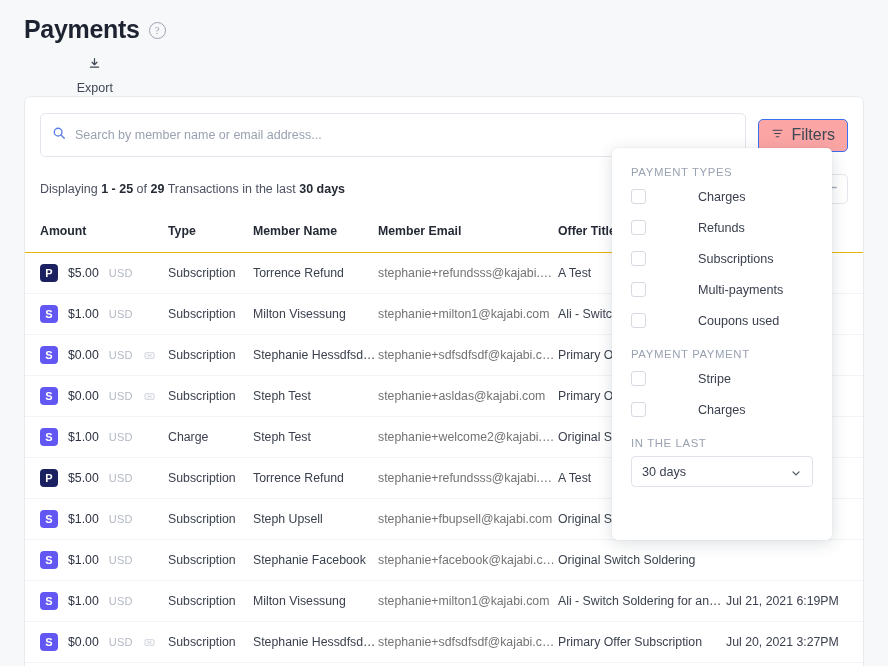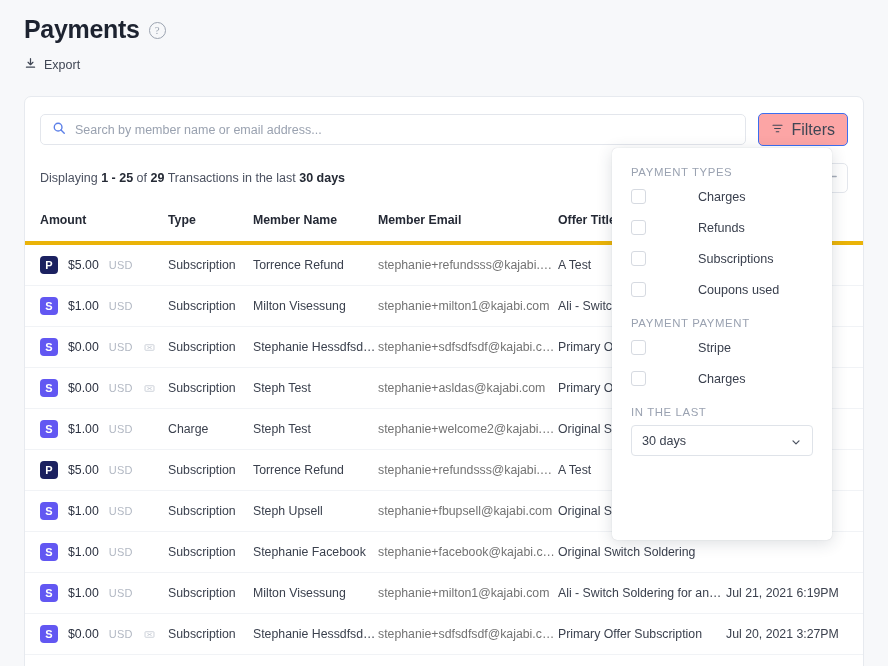--- a/index.html
+++ b/index.html
@@ -21,41 +21,41 @@
   }
   .help-icon {
     width: 17px; height: 17px; border-radius: 50%;
     border: 1.4px solid #9ba3b0; color: #9ba3b0;
     font-size: 11px; line-height: 14px; text-align: center;
     font-family: "Liberation Serif", serif;
     margin-top: 3px;
   }
   .export-row {
     display: flex; align-items: center; gap: 7px;
-    margin-top: 12px; cursor: pointer;
+    margin-top: 12px; cursor: pointer; flex-direction: column;
   }
   .export-label { font-size: 12.5px; color: #3f4654; font-weight: 500; }
 
   
   .card {
     position: absolute; left: 24px; top: 96px;
     width: 840px; height: 580px;
     background: #ffffff;
     border: 1px solid #e7eaef;
     border-radius: 7px;
     overflow: hidden;
   }
 
   
   .search-row {
     display: flex; align-items: center;
     padding: 16px 15px 0 15px; gap: 12px;
   }
   .search-box {
-    flex: 1; height: 31px;
+    flex: 1; height: 44px;
     border: 1px solid #e3e6ec; border-radius: 5px;
     display: flex; align-items: center; gap: 9px;
     padding: 0 11px; background: #fff;
   }
   .search-input {
     border: none; outline: none; flex: 1;
     font-family: "Liberation Sans", sans-serif;
     font-size: 12.5px; color: #3f4654; background: transparent;
   }
   .search-input::placeholder { color: #9aa2b0; }
@@ -80,21 +80,21 @@
     border: 1px solid #e3e6ec; border-radius: 5px;
     background: #fff; display: flex; align-items: center; justify-content: center;
     color: #a6adb9; cursor: pointer;
   }
 
   
   table { width: 100%; border-collapse: collapse; table-layout: fixed; }
   thead th {
     text-align: left; font-size: 12.3px; font-weight: bold;
     color: #242935; padding: 6px 0 14px 0;
-    border-bottom: 4px solid #eab308;
+    border-bottom: 1px solid #eab308;
     white-space: nowrap;
   }
   tbody td {
     font-size: 12.3px; color: #3b414e;
     padding: 11px 0; border-bottom: 1px solid #f1f3f6;
     white-space: nowrap; overflow: hidden; text-overflow: ellipsis;
   }
   .col-amount { width: 143px; padding-left: 15px !important; }
   .col-type   { width: 85px; }
   .col-name   { width: 125px; }
@@ -420,20 +420,24 @@
         <div class="chk-row">
           <span class="chk-box"></span>
           <span class="chk-label">Refunds</span>
         </div>
         <div class="chk-row">
           <span class="chk-box"></span>
           <span class="chk-label">Subscriptions</span>
         </div>
         <div class="chk-row">
           <span class="chk-box"></span>
+          <span class="chk-label">Multi-payments</span>
+        </div>
+        <div class="chk-row">
+          <span class="chk-box"></span>
           <span class="chk-label">Coupons used</span>
         </div>
       </div>
 
     <div class="grp-title gap-top">PAYMENT PAYMENT</div>
     <div id="methods-list">
         <div class="chk-row">
           <span class="chk-box"></span>
           <span class="chk-label">Stripe</span>
         </div>

